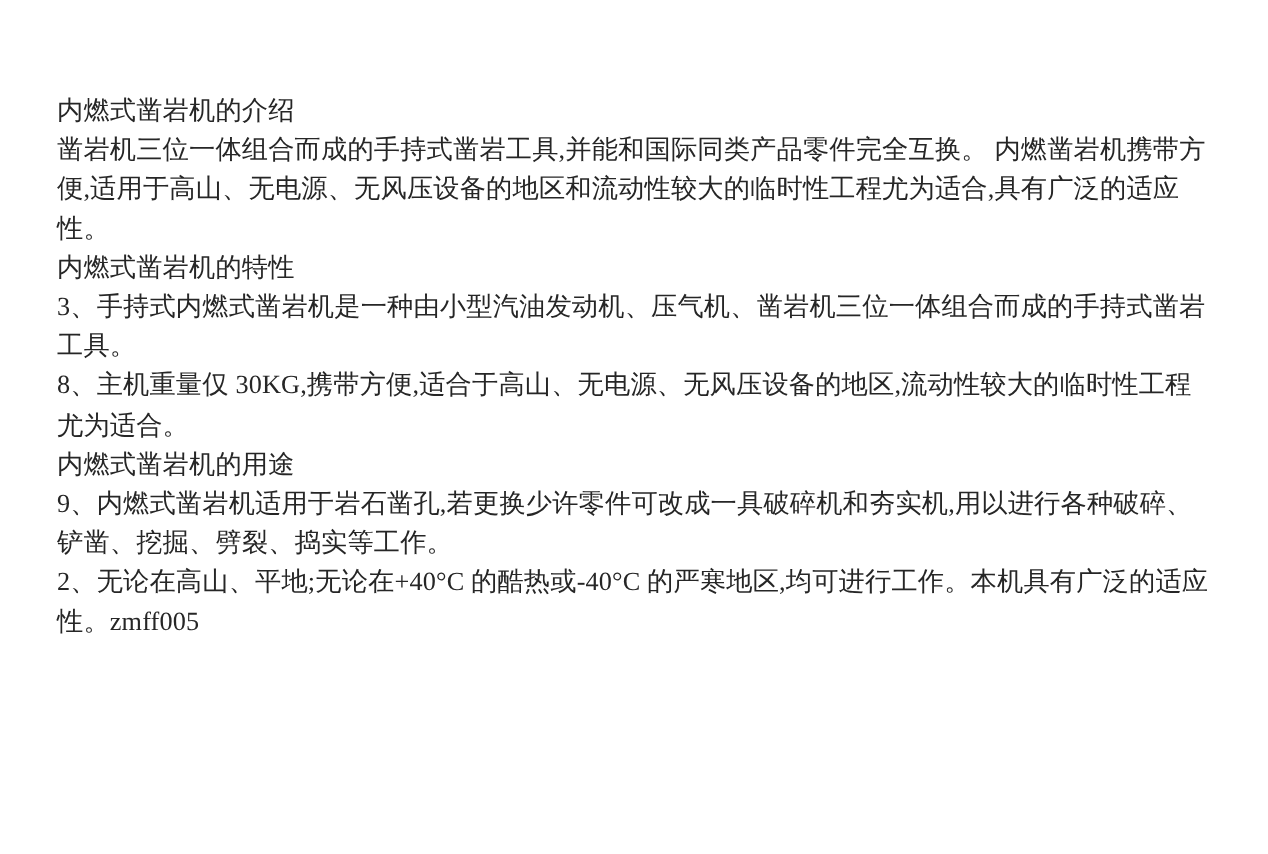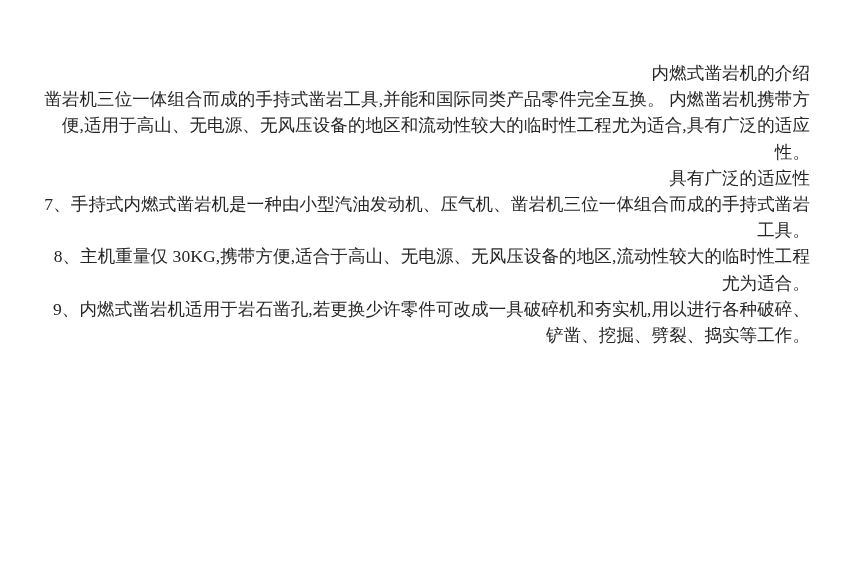--- a/index.html
+++ b/index.html
@@ -26,36 +26,38 @@
     position: absolute;
     left: 38px;
     top: 60px;
     width: 772px;
   }
   p {
     margin: 0;
     font-size: 17.5px;
     line-height: 26.2px;
     letter-spacing: 0.1px;
-    text-align: right;
+    text-align: left;
     color: #262626;
     font-family: "Liberation Serif", "DejaVu Serif", serif;
   }
   p.heading {
     font-size: 17.5px;
   }
   p.indent-hang {
     text-indent: 0;
   }
 </style>
 </head>
 <body>
 
 <div id="doc">
   <div class="page-body">
     <p class="heading">内燃式凿岩机的介绍</p>
     <p>凿岩机三位一体组合而成的手持式凿岩工具,并能和国际同类产品零件完全互换。 内燃凿岩机携带方便,适用于高山、无电源、无风压设备的地区和流动性较大的临时性工程尤为适合,具有广泛的适应性。</p>
-    <p class="heading">具有广泛的适应性</p>
-    <p class="indent-hang">7、手持式内燃式凿岩机是一种由小型汽油发动机、压气机、凿岩机三位一体组合而成的手持式凿岩工具。</p>
+    <p class="heading">内燃式凿岩机的特性</p>
+    <p class="indent-hang">3、手持式内燃式凿岩机是一种由小型汽油发动机、压气机、凿岩机三位一体组合而成的手持式凿岩工具。</p>
     <p class="indent-hang">8、主机重量仅 30KG,携带方便,适合于高山、无电源、无风压设备的地区,流动性较大的临时性工程尤为适合。</p>
+    <p class="heading">内燃式凿岩机的用途</p>
     <p class="indent-hang">9、内燃式凿岩机适用于岩石凿孔,若更换少许零件可改成一具破碎机和夯实机,用以进行各种破碎、铲凿、挖掘、劈裂、捣实等工作。</p>
+    <p class="indent-hang">2、无论在高山、平地;无论在+40°C 的酷热或-40°C 的严寒地区,均可进行工作。本机具有广泛的适应性。zmff005</p>
   </div>
 </div>
 
 </body></html>

